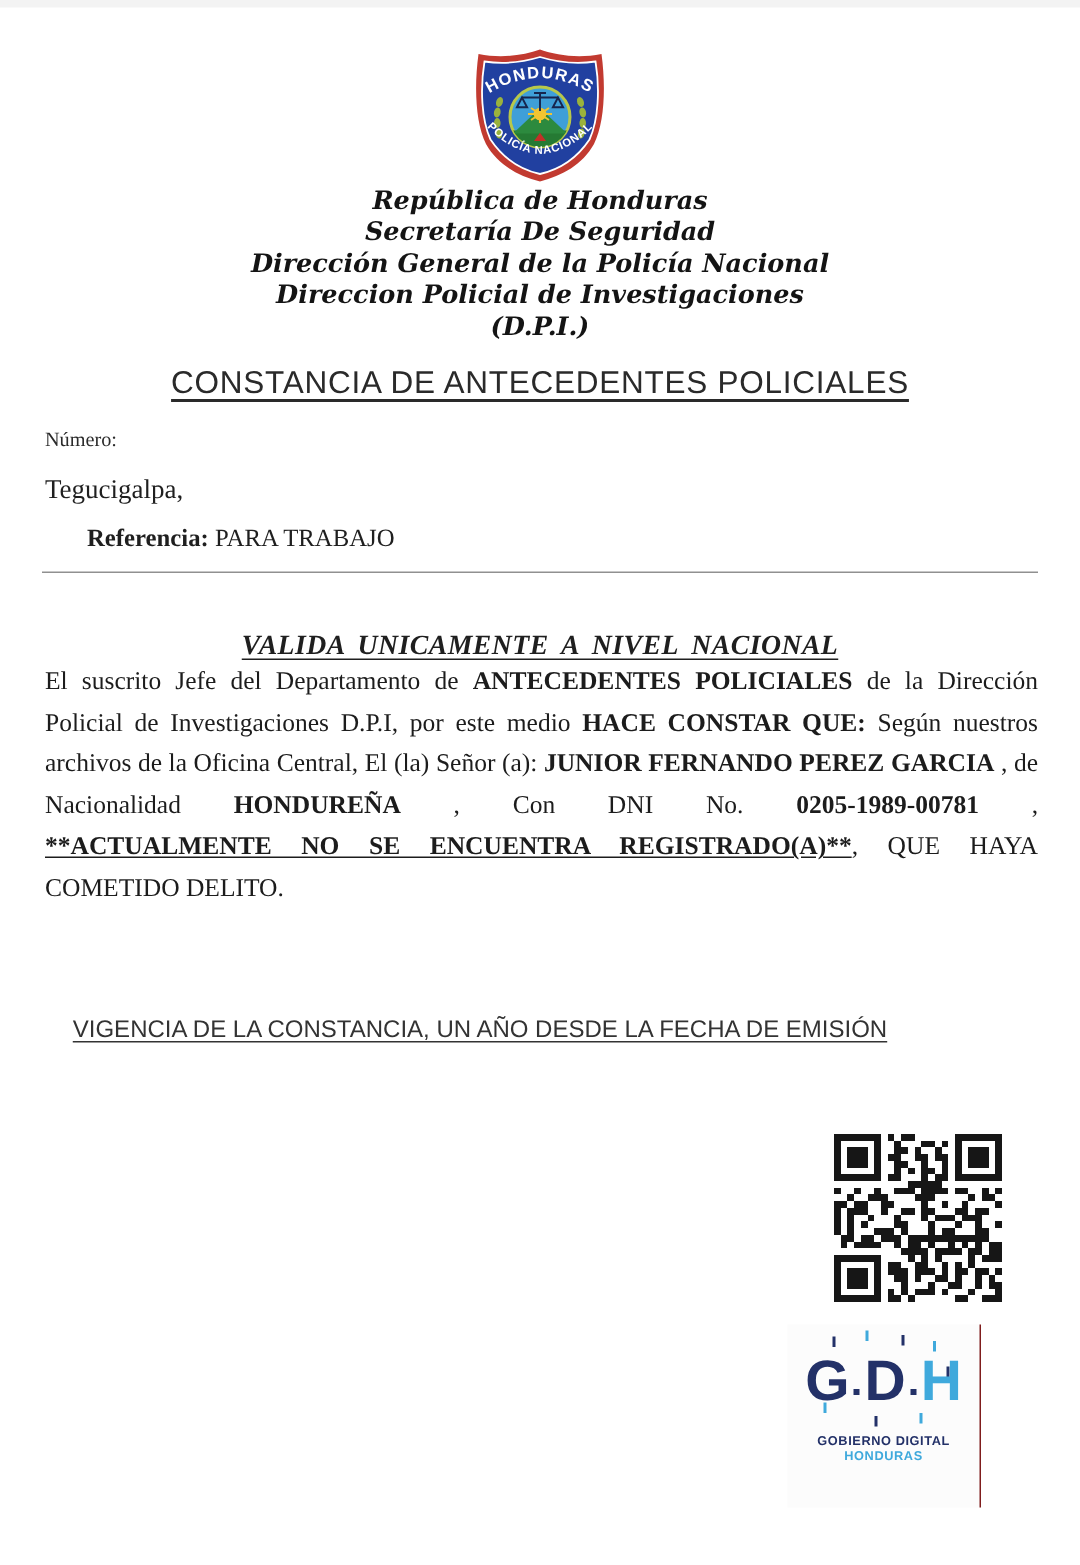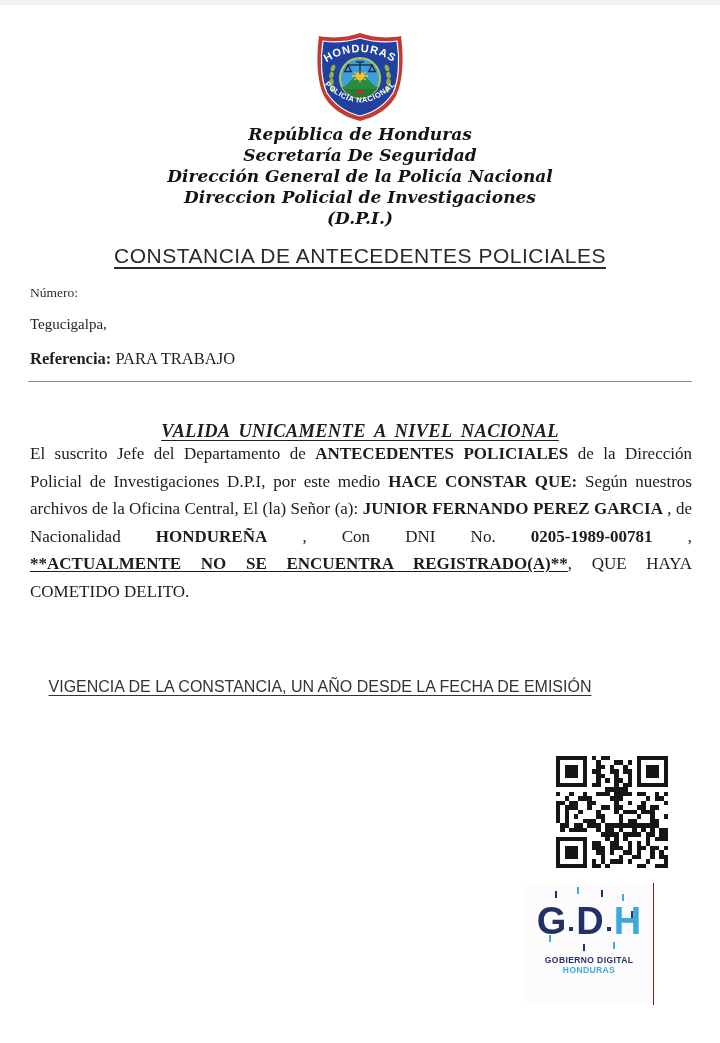--- a/index.html
+++ b/index.html
@@ -20,23 +20,23 @@
   
   .org{position:absolute;left:0;top:124px;width:720px;text-align:center;
        font-family:"DejaVu Serif", serif;font-style:italic;font-weight:700;
        font-size:17px;line-height:21px;color:#141414;}
 
   .doc-title{position:absolute;left:0;top:244px;width:720px;text-align:center;
        font-family:"Liberation Sans", sans-serif;font-size:21px;letter-spacing:.5px;
        color:#2a2a2a;text-decoration:underline;text-underline-offset:4px;}
 
   .f-numero{position:absolute;left:30px;top:285px;font-size:13.5px;color:#2b2b2b;}
-  .f-city{position:absolute;left:30px;top:316px;font-size:15px;}
+  .f-city{position:absolute;left:30px;top:316px;font-size:18px;}
   .f-ref{position:absolute;left:30px;top:349px;font-size:16.5px;}
-  .f-ref .lbl{font-weight:700;}
+  .f-ref .lbl{font-weight:700;margin-left:28px;}
 
   .rule{position:absolute;left:28px;top:381px;width:664px;border-top:1px solid var(--rule_gray,#909090);}
 
   .valida{position:absolute;left:0;top:421px;width:720px;text-align:center;
       font-size:18.5px;font-weight:700;font-style:italic;
       text-decoration:underline;text-underline-offset:3px;word-spacing:4px;letter-spacing:.3px;}
 
   .body-p{position:absolute;left:30px;width:662px;margin:0;
       font-size:17px;line-height:27.6px;text-align:justify;color:#1c1c1c;}
   .p1{top:440px;}

